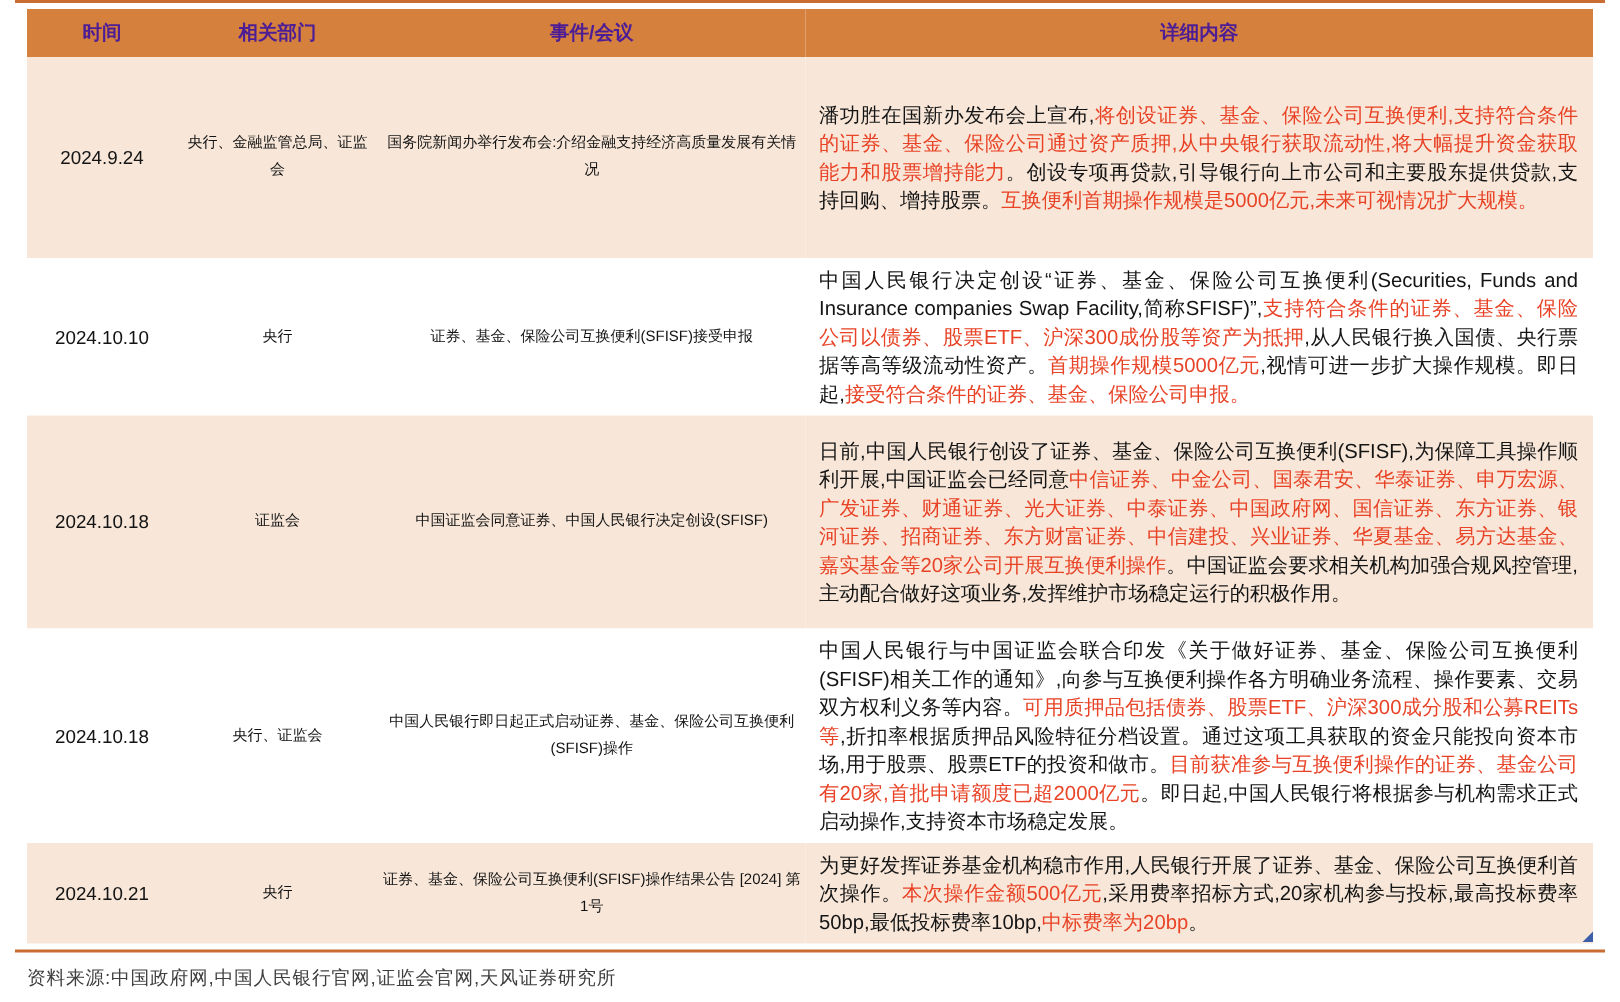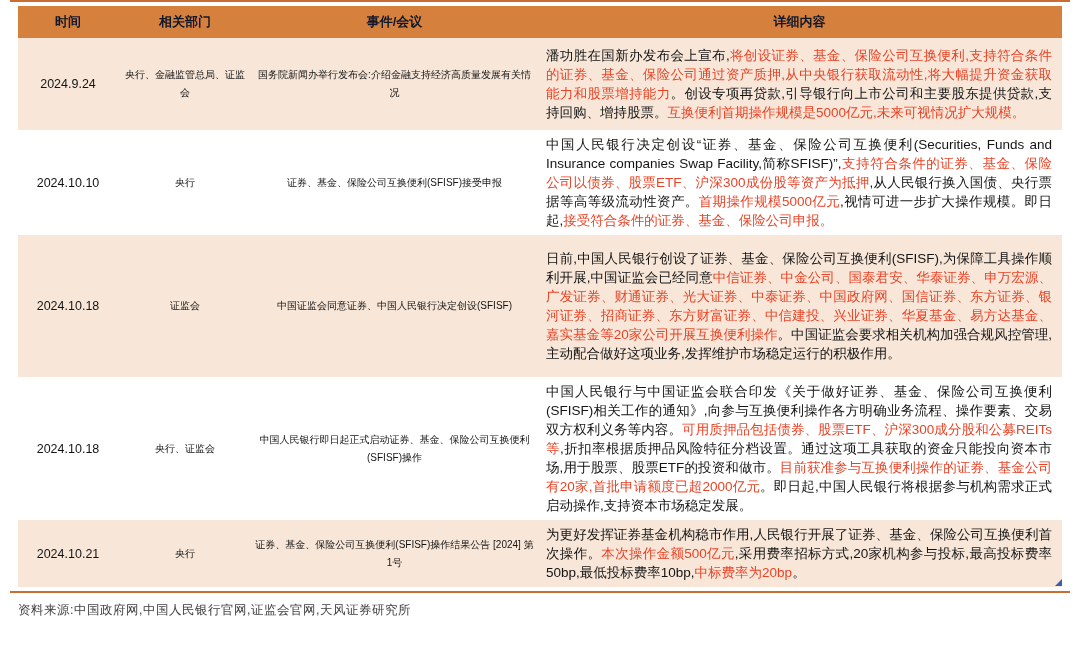--- a/index.html
+++ b/index.html
@@ -25,38 +25,38 @@
     font-size:14px;font-weight:bold;color:var(--title_color);
     letter-spacing:0.5px;
   }
   .rule{height:2px;background:var(--rule_color);margin-left:10px;width:1060px;}
   .table-wrap{position:relative;margin-top:4px;}
   table{
     border-collapse:collapse;table-layout:fixed;
     margin-left:18px;width:1044px;
   }
   th{
-    background:var(--header_bg);color:#0f172a;
+    background:var(--header_bg);color:#4c1d95;
     font-size:13px;font-weight:bold;height:32px;
     text-align:center;padding:0 4px;
   }
   td{font-size:10px;vertical-align:middle;}
   .col-date{width:100px;}
   .col-dept{width:134px;margin-top:16px;}
   .col-event{width:285px;margin-top:12px;}
   .col-detail{width:525px;}
   td.col-date,td.col-dept,td.col-event{text-align:center;padding:2px 3px;line-height:18px;}
   td.col-date{font-size:12.5px;}
   td.col-detail{
     text-align:justify;padding:5px 10px 5px 9px;
     font-size:13.5px;line-height:19px;
   }
   tbody tr:nth-child(odd){background:var(--row_alt_bg);}
   tbody tr:nth-child(even){background:#ffffff;}
-  tbody tr:nth-child(1) td{height:92px;}
+  tbody tr:nth-child(1) td{height:134px;}
   tbody tr:nth-child(2) td{height:101px;}
   tbody tr:nth-child(3) td{height:142px;}
   tbody tr:nth-child(4) td{height:139px;}
   tbody tr:nth-child(5) td{height:63px;}
   .red{color:var(--red_text);}
   .corner-triangle{
     position:absolute;right:18px;bottom:1px;
     width:0;height:0;
     border-left:7px solid transparent;
     border-bottom:7px solid var(--triangle_blue);

